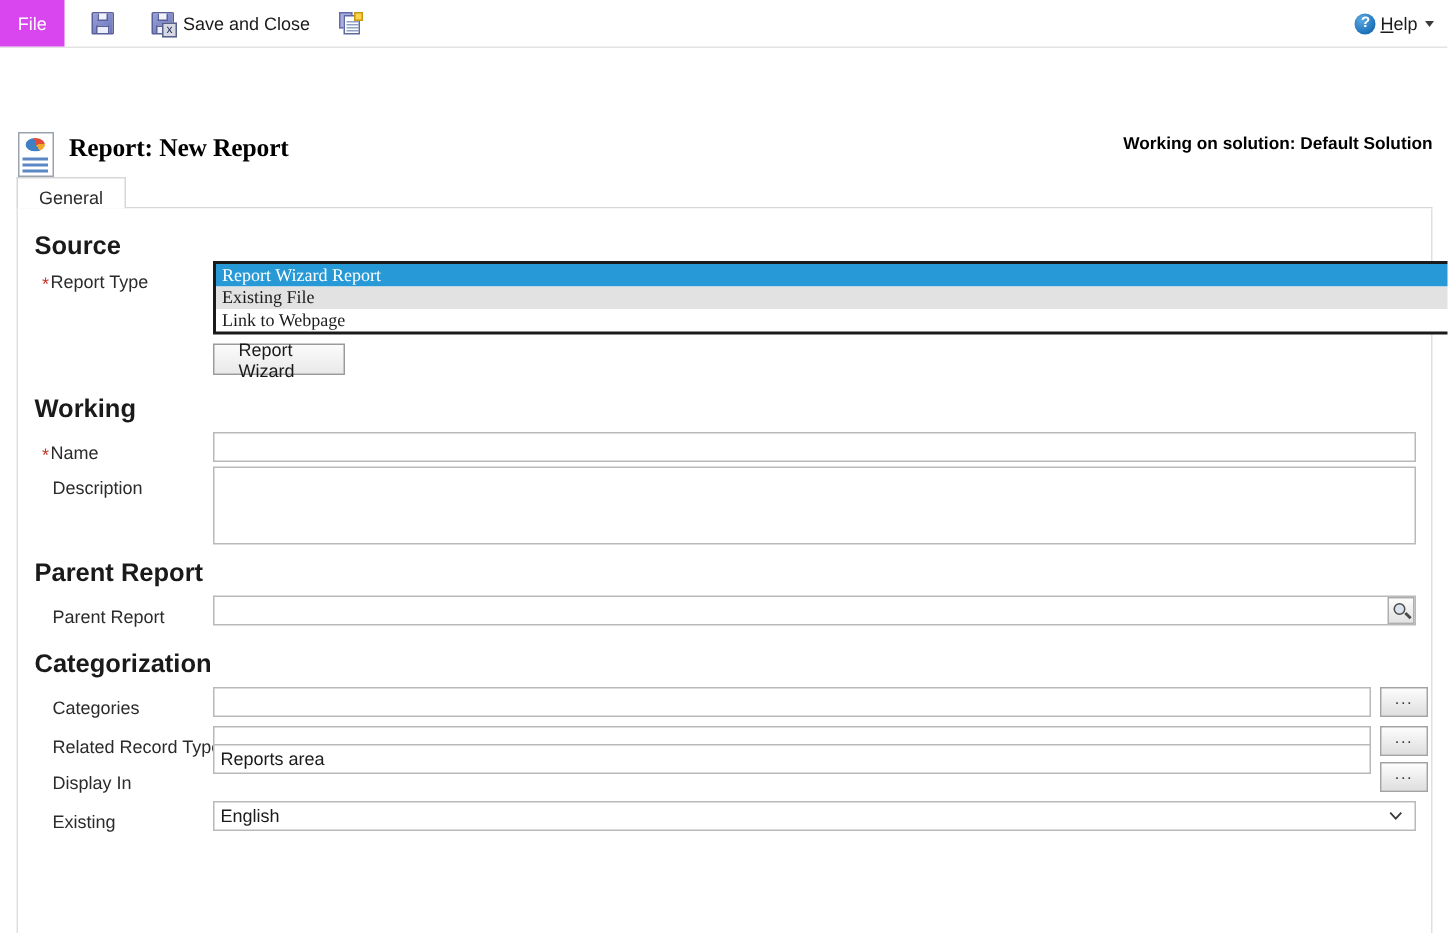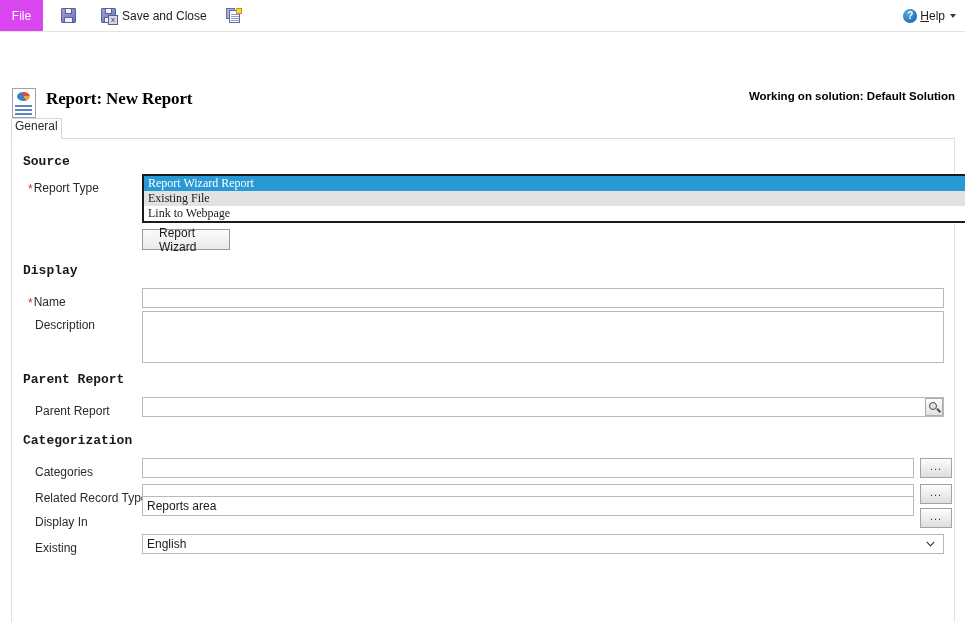--- a/index.html
+++ b/index.html
@@ -236,23 +236,23 @@
     width: 944px;
     height: 21px;
     border-bottom: 1px solid #d7d7d7;
     box-sizing: border-box;
   }
   .tab {
     position: absolute;
     left: 0;
     top: 0;
     height: 21px;
-    padding: 0 3px;
-    display: flex;
-    align-items: flex-start;
+    padding: 0 14px;
+    display: flex;
+    align-items: flex-end;
     font-size: 12px;
     color: #2b2b2b;
     background: #ffffff;
     border-left: 1px solid #d7d7d7;
     border-right: 1px solid #d7d7d7;
     border-top: 1px solid #d7d7d7;
     box-sizing: border-box;
     cursor: pointer;
   }
 
@@ -263,24 +263,23 @@
     top: 139px;
     width: 944px;
     height: 483px;
     border-left: 1px solid #e0e0e0;
     border-right: 1px solid #e0e0e0;
     box-sizing: border-box;
     background: #ffffff;
   }
   .section-title {
     position: absolute;
-    font-size: 13px;
+    font-size: 17px;
     font-weight: bold;
     color: #1a1a1a;
-    font-family: Liberation Mono, monospace;
   }
   .fld-label {
     position: absolute;
     font-size: 12px;
     color: #2b2b2b;
     white-space: nowrap;
   }
   .req {
     color: #c0392b;
     font-size: 12px;
@@ -504,21 +503,21 @@
   <div class="listbox" style="left:130px; top:35px; width:947px; height:49px;font-family:Liberation Serif, serif;">
     <div class="lb-item sel">Report Wizard Report</div>
     <div class="lb-item alt">Existing File</div>
     <div class="lb-item">Link to Webpage</div>
   </div>
 
   <div class="btn" style="left:130px; top:90px; width:88px; height:21px;">
     <span>Report Wizard</span>
   </div>
 
-  <div class="section-title" style="left:11px; top:124px;">Display</div>
+  <div class="section-title" style="left:11px; top:124px;">Working</div>
 
   <div class="fld-label" style="left:16px; top:156px;"><span class="req">*</span><span>Name</span></div>
   <input class="txtbox" type="text" style="left: 130px; top: 149px; width: 802px; height: 20px;" placeholder="">
 
   <div class="fld-label" style="left:23px; top:179px;">Description</div>
   <textarea class="txtbox" style="left: 130px; top: 172px; width: 802px; height: 52px;" placeholder=""></textarea>
 
   <div class="section-title" style="left:11px; top:233px;">Parent Report</div>
 
   <div class="fld-label" style="left:23px; top:265px;">Parent Report</div>

